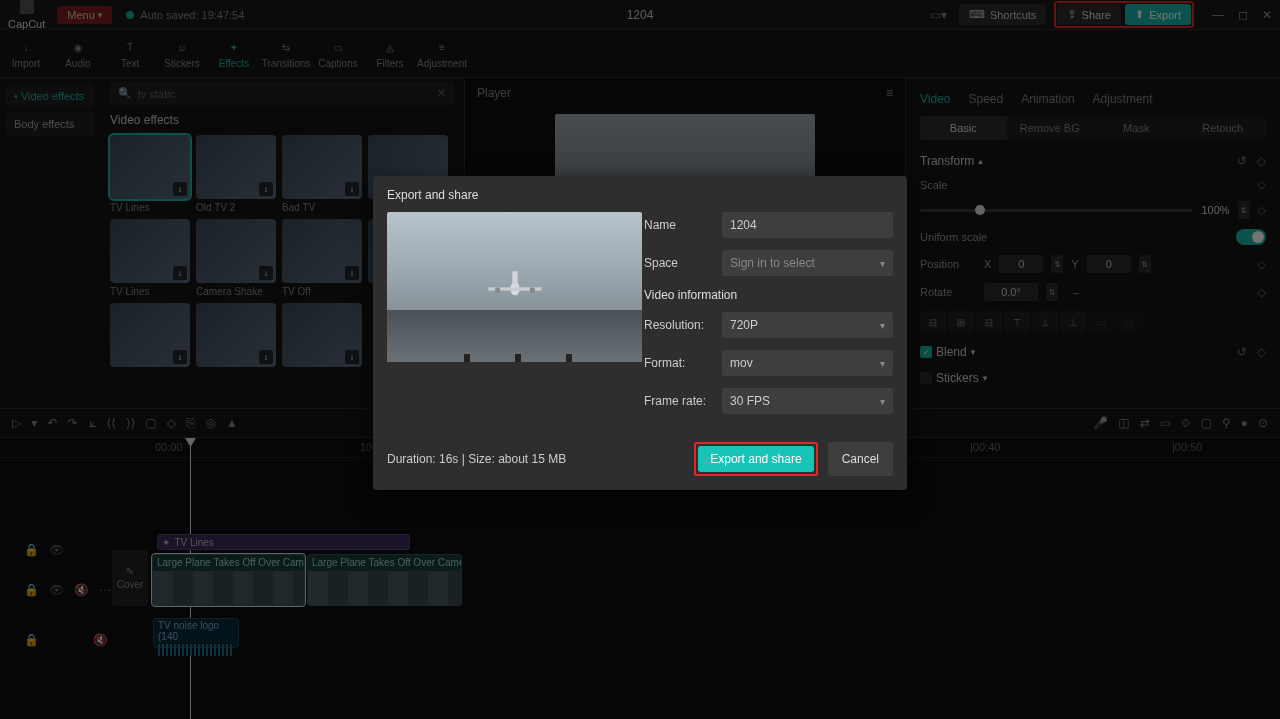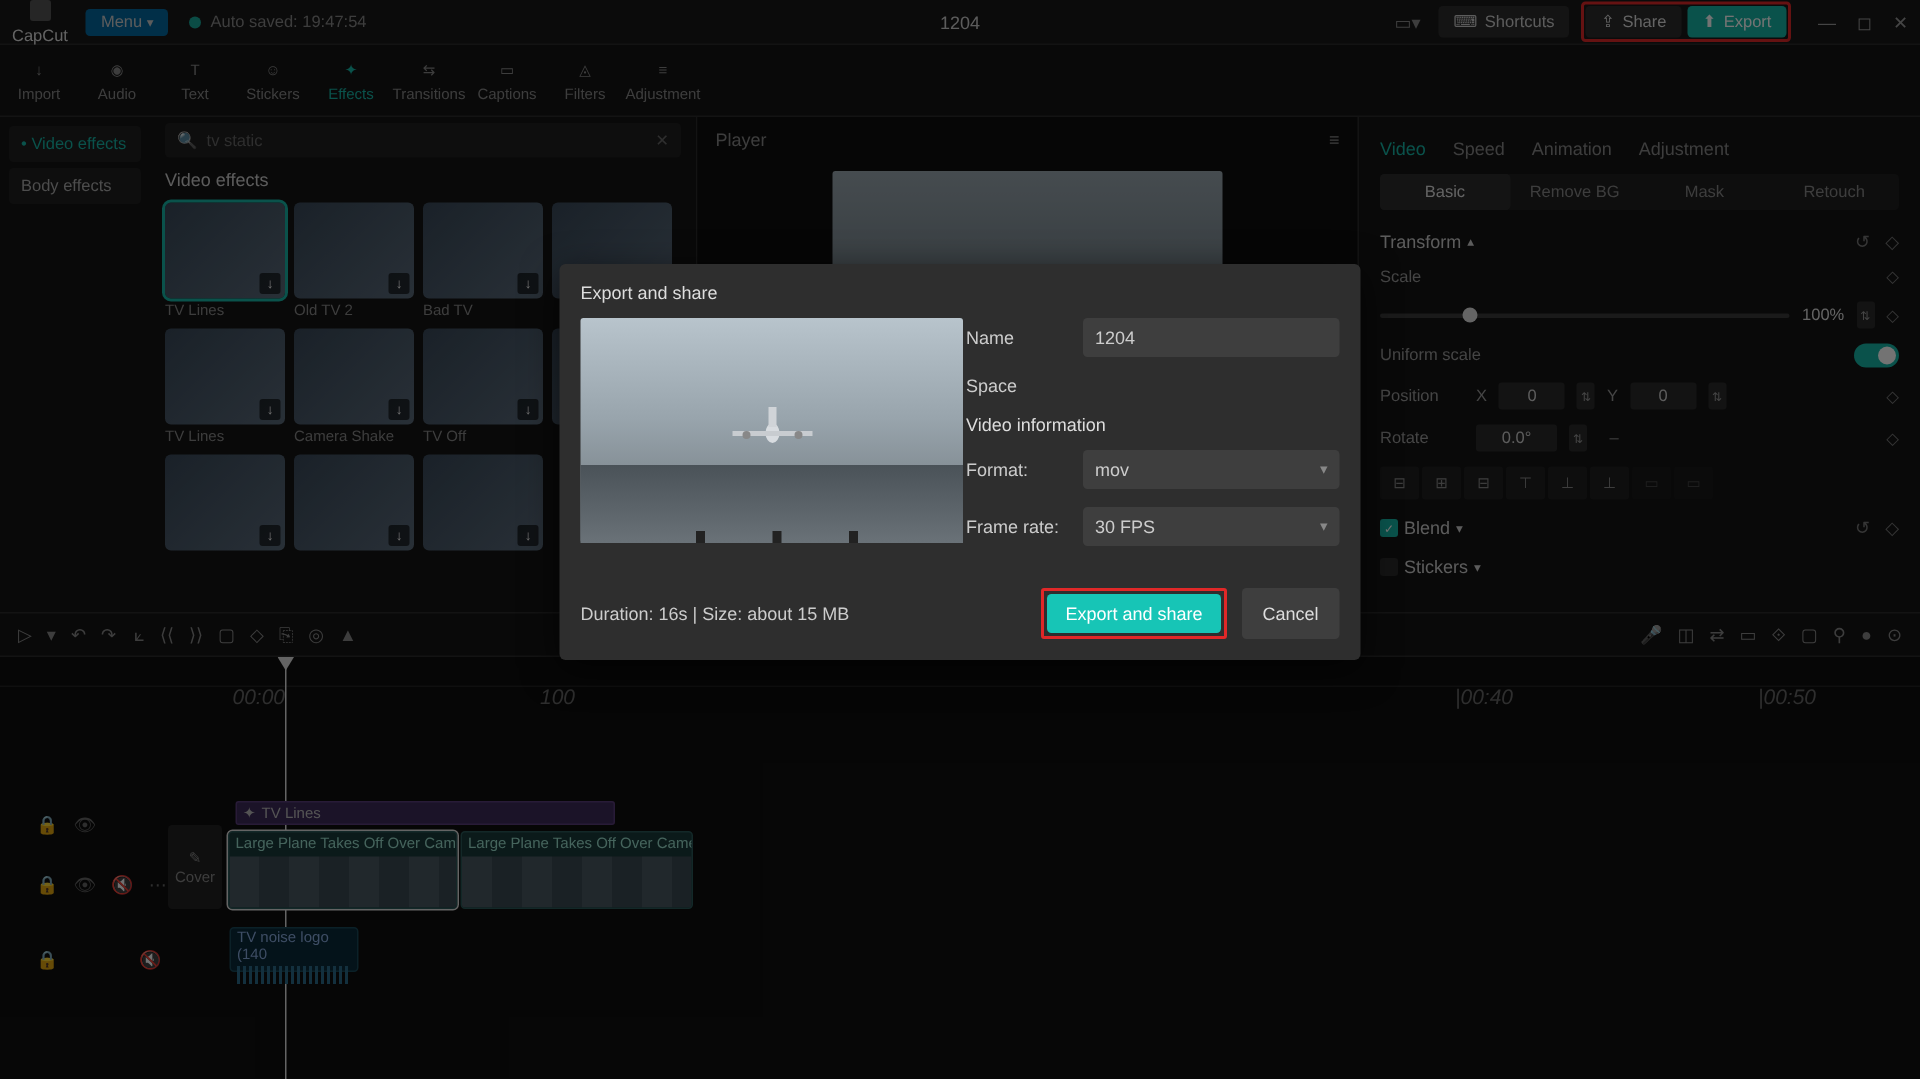--- a/index.html
+++ b/index.html
@@ -2,21 +2,21 @@
 <html><head>
 <meta charset="utf-8">
 <style>
 * { margin: 0; padding: 0; box-sizing: border-box; }
 body { background: #0a0a0a; font-family: -apple-system, BlinkMacSystemFont, "Segoe UI", Arial, sans-serif; color: #b8b8b8; font-size: 12px; width: 1280px; height: 719px; overflow: hidden; position: relative; }
 
 
 .topbar { height: 30px; background: #1a1a1a; display: flex; align-items: center; padding: 0 8px; border-bottom: 1px solid #2a2a2a; }
 .logo { display: flex; align-items: center; gap: 4px; font-size: 11px; color: #ddd; margin-right: 12px; flex-direction: column; }
 .logo-icon { width: 14px; height: 14px; background: #555; border-radius: 2px; }
-.menu-btn { background: #0369a1; padding: 3px 10px; border-radius: 3px; color: #ccc; font-size: 11px; display: flex; align-items: center; gap: 3px; }
+.menu-btn { background: #7f1d1d; padding: 3px 10px; border-radius: 3px; color: #ccc; font-size: 11px; display: flex; align-items: center; gap: 3px; }
 .menu-btn::after { content: "▾"; font-size: 9px; }
 .autosave { color: #888; font-size: 11px; margin-left: 14px; display: flex; align-items: center; gap: 6px; }
 .autosave-dot { width: 8px; height: 8px; background: #1aa89a; border-radius: 50%; }
 .project-title { color: #ccc; font-size: 12px; position: absolute; left: 50%; transform: translateX(-50%); }
 .topbar-right { margin-left: auto; display: flex; align-items: center; gap: 8px; }
 .top-icon { color: #888; display: flex; align-items: center; padding: 4px; }
 .shortcuts-btn { background: #2e2e2e; padding: 4px 10px; border-radius: 3px; color: #ccc; font-size: 11px; display: flex; align-items: center; gap: 5px; }
 .share-export-box { border: 2px solid #e02828; padding: 1px; display: flex; gap: 4px; border-radius: 3px; }
 .share-btn { background: #2e2e2e; padding: 4px 10px; border-radius: 3px; color: #ddd; font-size: 11px; display: flex; align-items: center; gap: 5px; }
 .export-btn { background: #17b5a6; padding: 4px 10px; border-radius: 3px; color: #fff; font-size: 11px; display: flex; align-items: center; gap: 5px; }
@@ -82,21 +82,21 @@
 .chk.off { background: #2a2a2a; }
 
 
 .tl-toolbar { height: 30px; background: #151515; border-top: 1px solid #2a2a2a; border-bottom: 1px solid #2a2a2a; display: flex; align-items: center; padding: 0 12px; gap: 12px; color: #888; }
 .tl-toolbar .grp { display: flex; gap: 10px; }
 .tl-toolbar .spacer { flex: 1; }
 
 
 .timeline { height: 283px; background: #0f0f0f; position: relative; }
 .ruler { height: 20px; border-bottom: 1px solid #222; position: relative; }
-.ruler-tick { position: absolute; font-size: 14px; color: #666; top: 18px; font-style: italic; }
+.ruler-tick { position: absolute; font-size: 11px; color: #666; top: 3px; }
 .playhead { position: absolute; top: 0; left: 190px; width: 1px; height: 100%; background: #ddd; }
 .playhead::before { content: ""; position: absolute; top: 0; left: -5px; width: 11px; height: 9px; background: #ddd; clip-path: polygon(0 0, 100% 0, 50% 100%); }
 .tracks { position: absolute; left: 0; right: 0; top: 20px; }
 .track-head { position: absolute; left: 0; width: 150px; height: 40px; display: flex; align-items: center; gap: 10px; padding-left: 24px; color: #666; font-size: 12px; }
 .track-head span { cursor: pointer; }
 .cover-head { position: absolute; left: 112px; top: 92px; width: 36px; height: 56px; background: #222; border-radius: 3px; display:flex; flex-direction:column; align-items:center; justify-content:center; font-size:10px; color:#888; gap:2px; }
 .clip-fx { position: absolute; top: 76px; left: 157px; width: 253px; height: 16px; background: #3d2a5a; border: 1px solid #5a3d7a; border-radius: 2px; font-size: 10px; color: #bbb; padding: 0 4px; display:flex; align-items:center; gap:4px; }
 .clip-video { position: absolute; top: 96px; height: 52px; background: #1a3a3a; border: 1px solid #2a5a5a; border-radius: 3px; font-size: 10px; color: #9dc; overflow: hidden; }
 .clip-video.sel { outline: 1px solid #ddd; }
 .clip-video .label { position: absolute; top: 2px; left: 4px; white-space: nowrap; }
@@ -486,22 +486,31 @@
       <div class="mark" style="left:50%"></div>
       <div class="mark" style="left:70%"></div>
     </div>
     <div class="modal-form">
       <div class="form-row">
         <span class="form-label">Name</span>
         <input class="form-input" value="1204" style="">
       </div>
       <div class="form-row">
         <span class="form-label">Space</span>
+        <div class="form-select">
+            <span class="placeholder-text">Sign in to select</span>
+          </div>
       </div>
       <div class="form-section-title">Video information</div>
+      <div class="form-row">
+        <span class="form-label">Resolution:</span>
+        <div class="form-select">
+            <span>720P</span>
+          </div>
+      </div>
       <div class="form-row">
         <span class="form-label">Format:</span>
         <div class="form-select">
             <span>mov</span>
           </div>
       </div>
       <div class="form-row">
         <span class="form-label">Frame rate:</span>
         <div class="form-select">
             <span>30 FPS</span>

